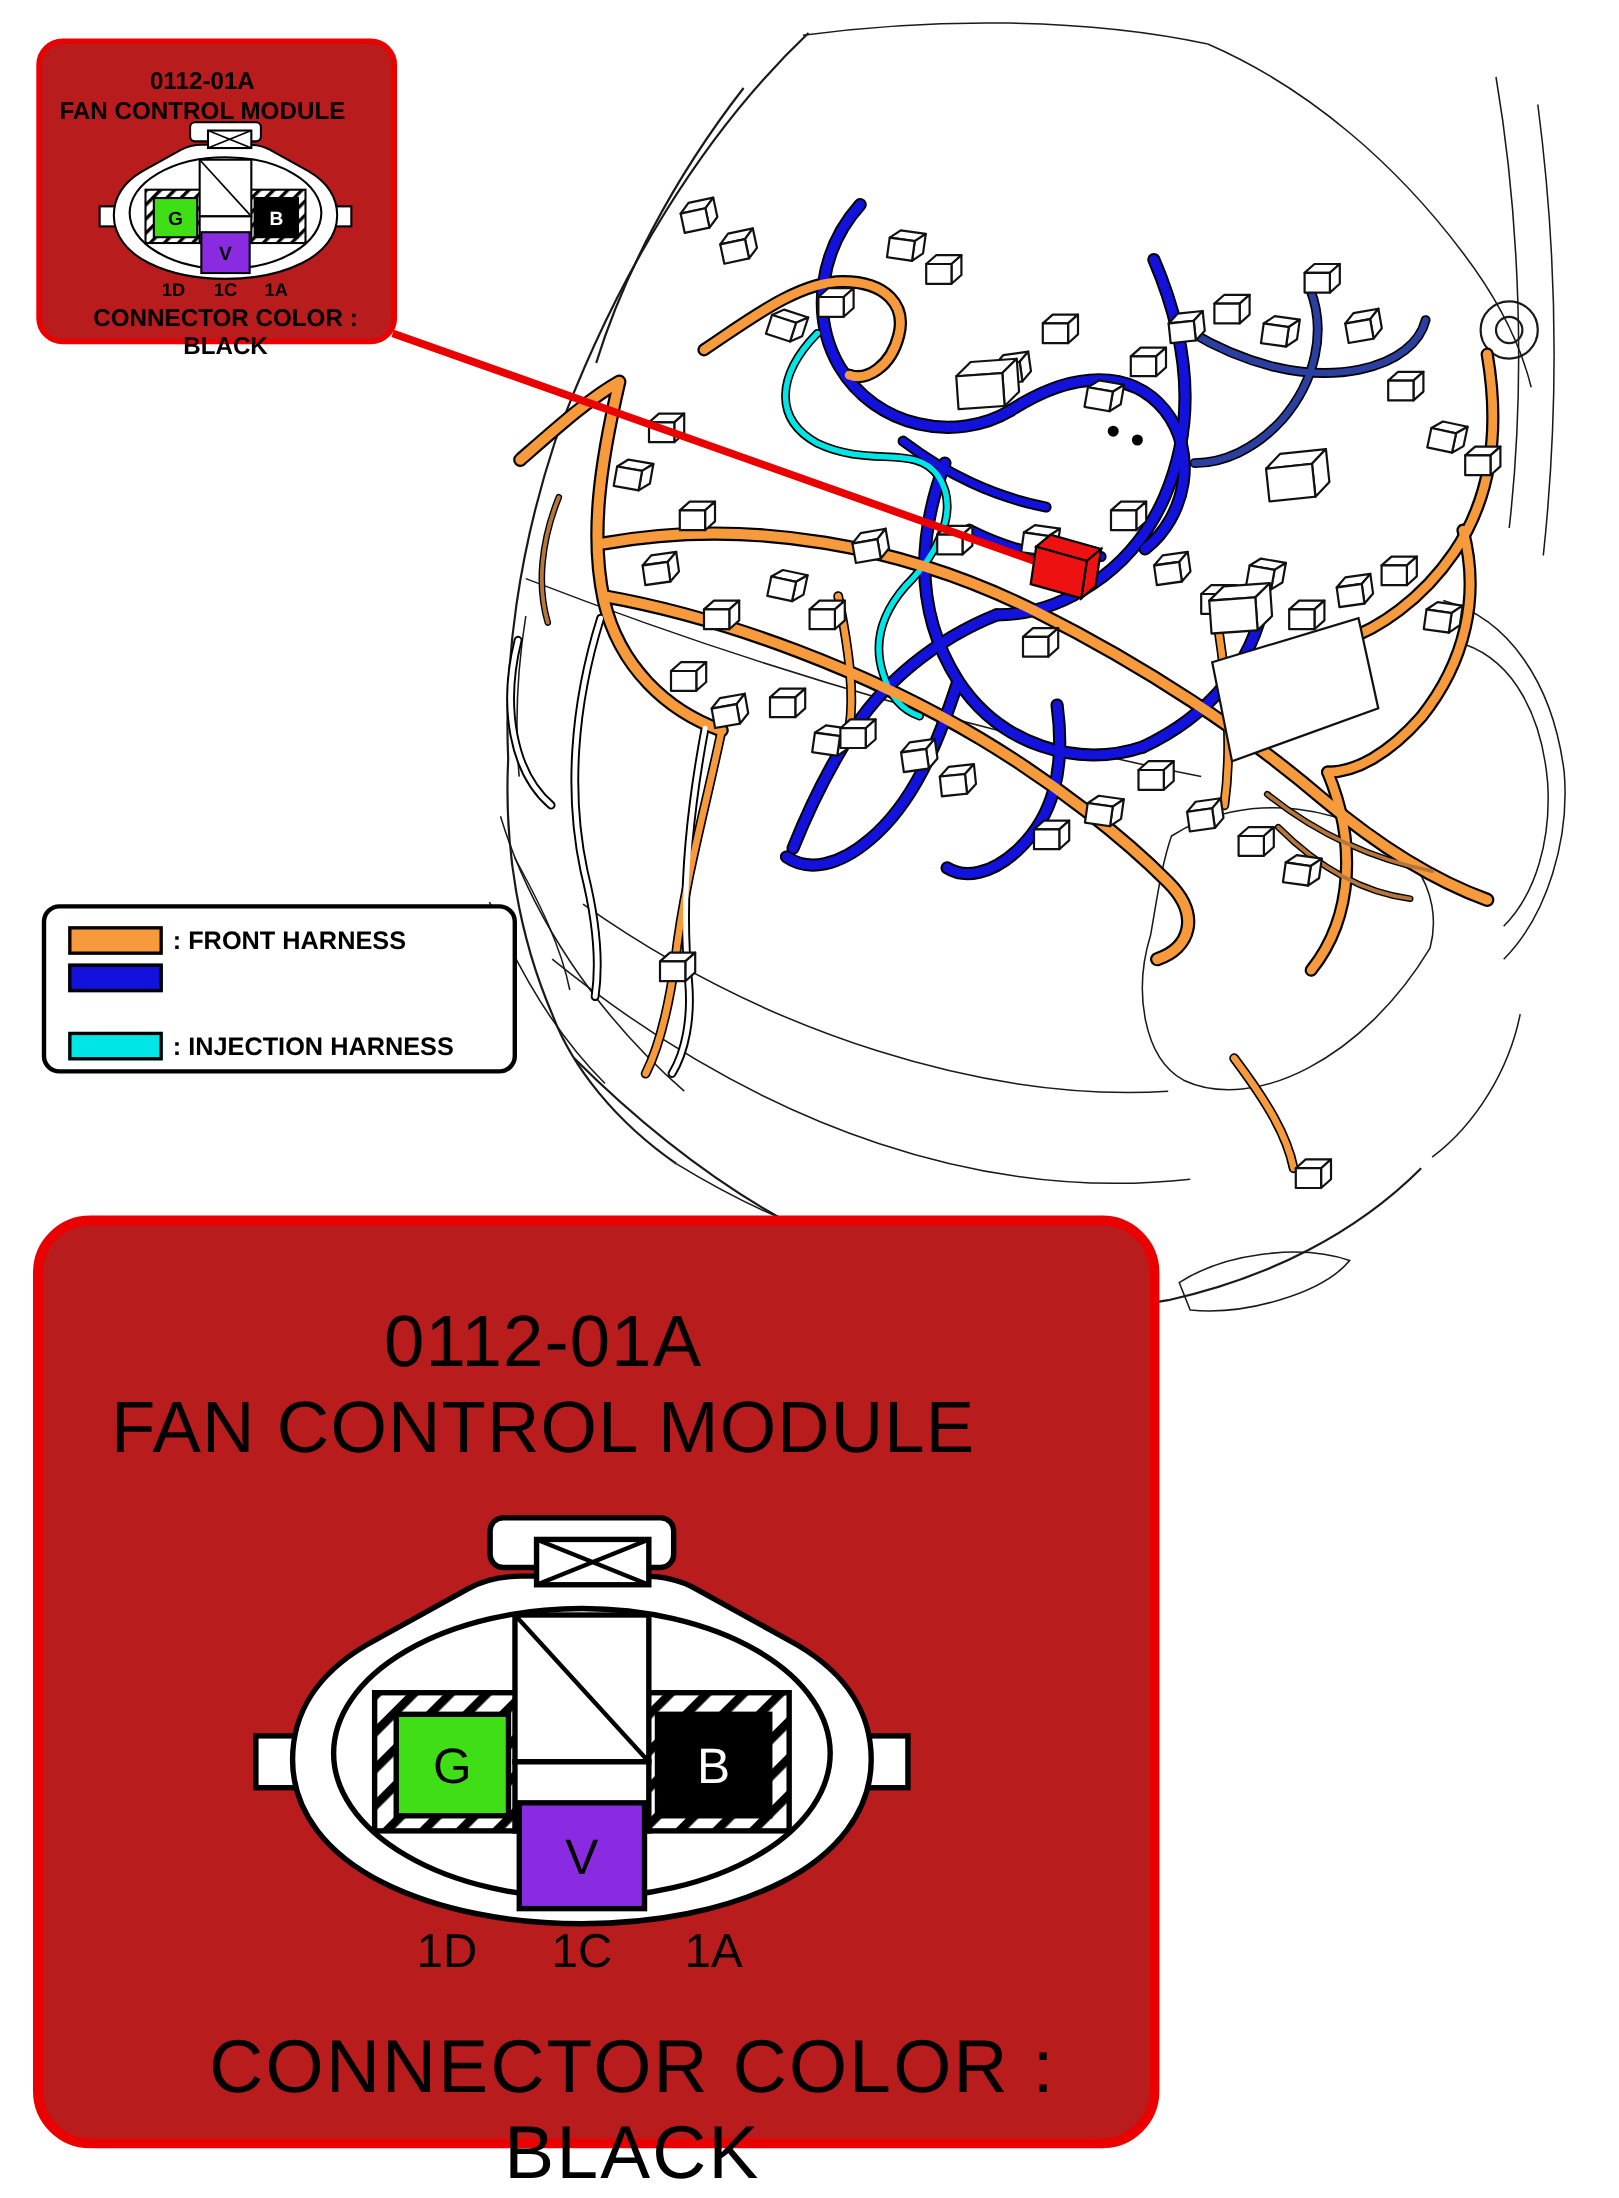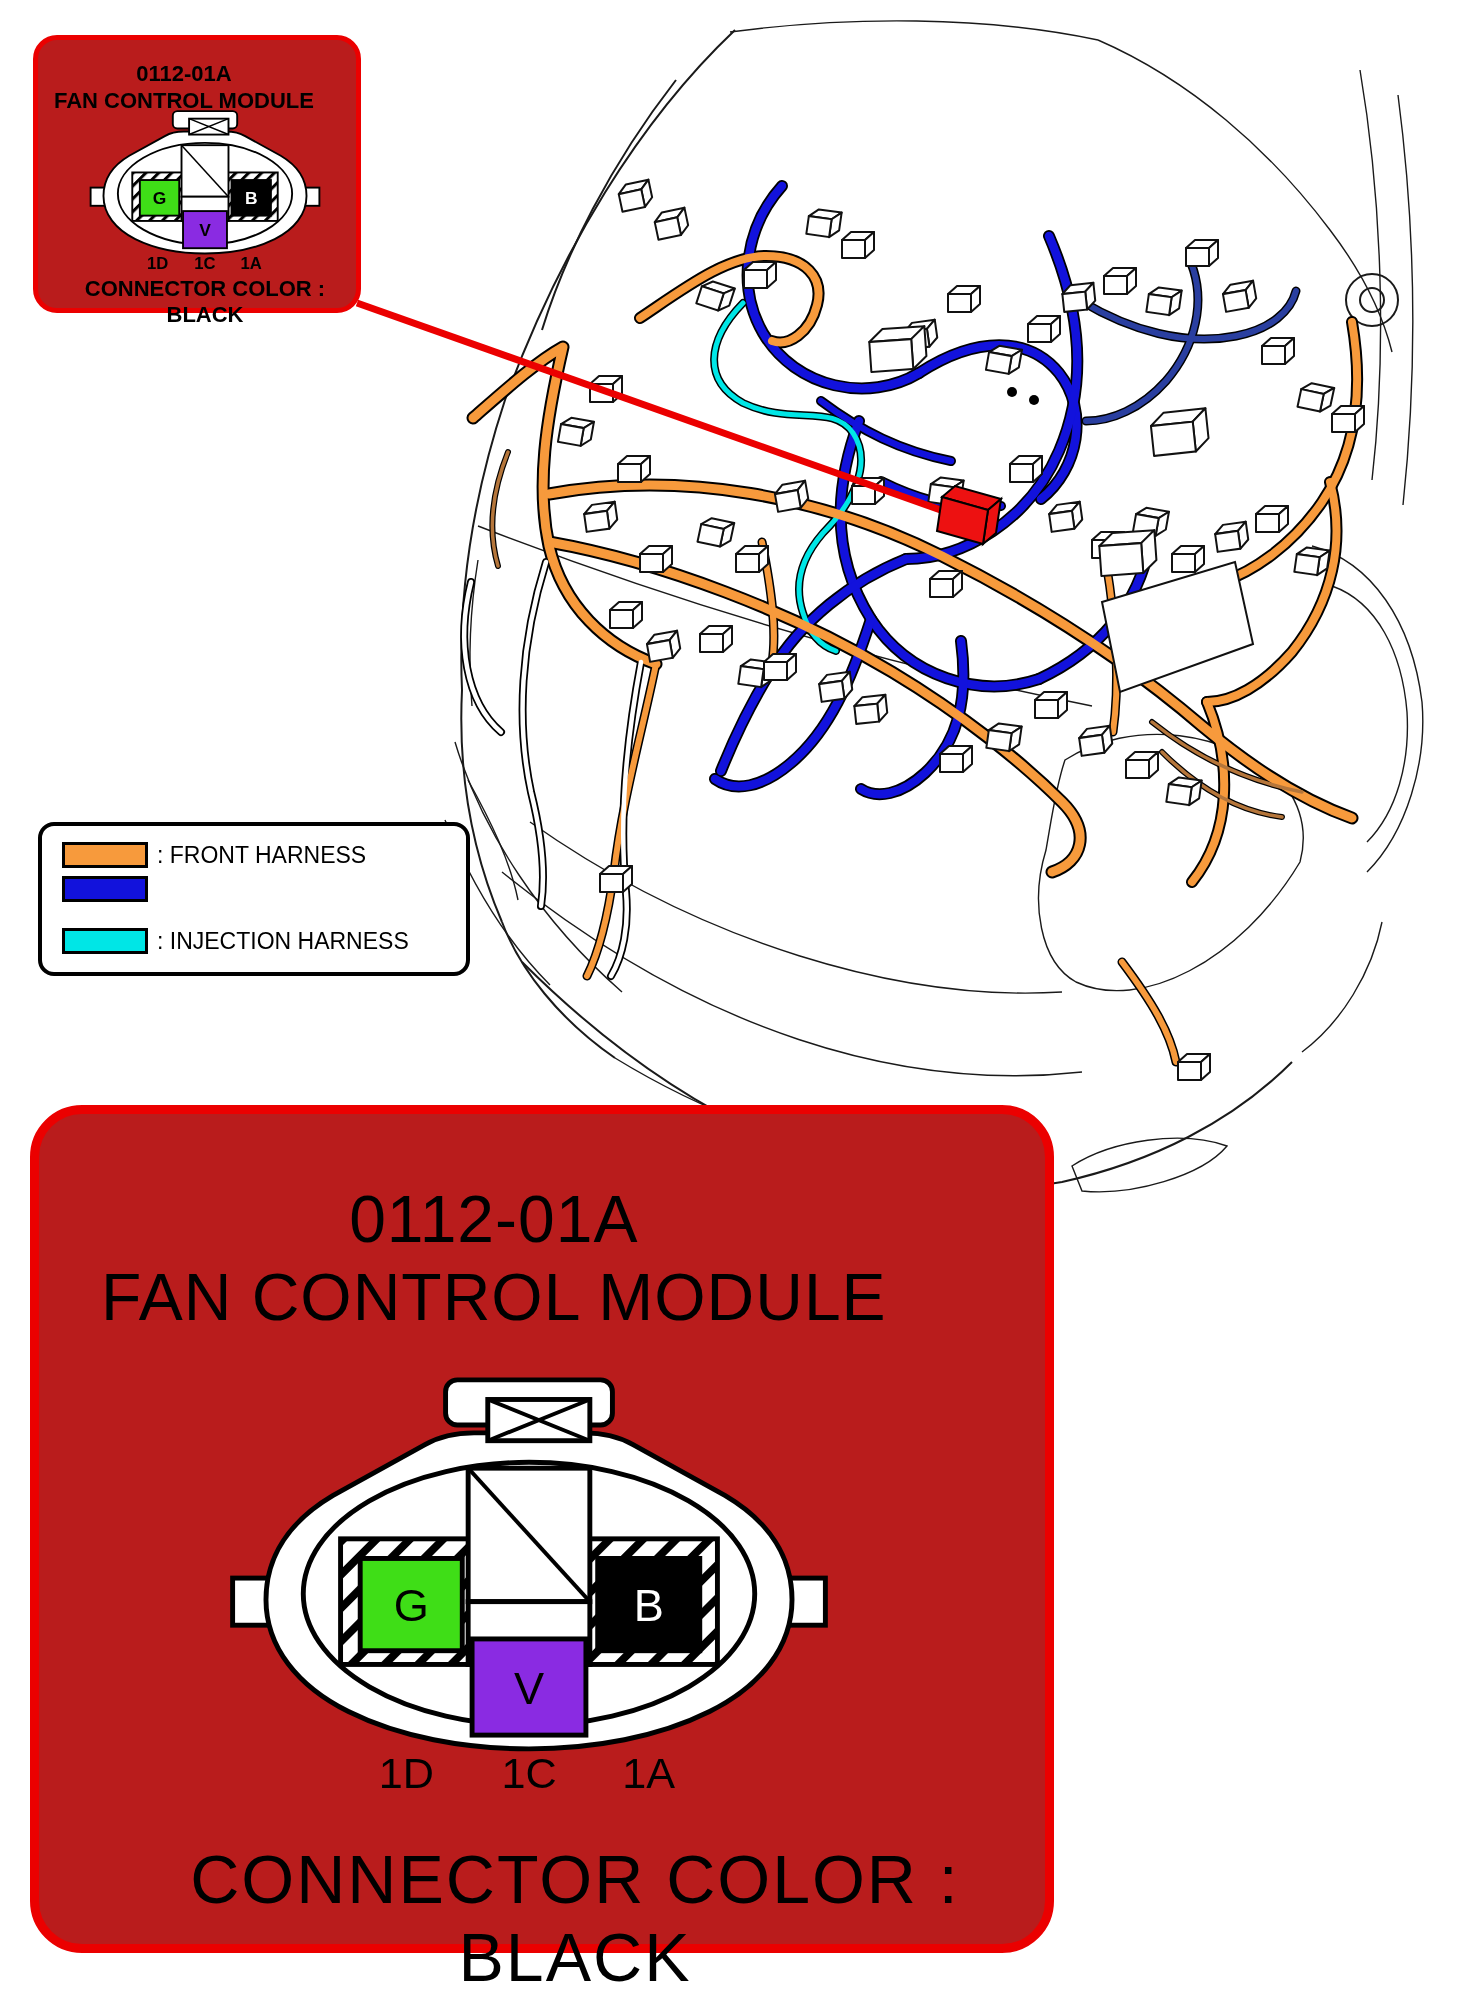--- a/index.html
+++ b/index.html
@@ -22,21 +22,21 @@
   .large-conn{left:166px;top:258px;width:648px;height:422px;}
 
   
   .legend{left:38px;top:822px;width:432px;height:154px;border:4px solid #000;
           border-radius:16px;background:#fff;box-sizing:border-box;}
   .lg-row{position:absolute;left:20px;display:flex;align-items:flex-start;}
   .sw{width:86px;height:26px;border:3px solid #000;box-sizing:border-box;flex:none;}
   .sw-front{background:var(--front-harness);}
   .sw-em{background:var(--emission-harness);}
   .sw-inj{background:var(--injection-harness);}
-  .lg-label{font-size:23px;font-weight:normal;line-height:26px;margin-left:9px;white-space:pre;text-align:center;}
+  .lg-label{font-size:23px;font-weight:bold;line-height:26px;margin-left:9px;white-space:pre;text-align:center;}
   .lg-label .l2{padding-left:14px;}
 
   
   .ln{stroke:#000;stroke-width:5;}
   .lnt{stroke:#000;stroke-width:4;}
   .f-w{fill:#fff;} .f-n{fill:none;}
   .pin-g{fill:var(--pin-green);} .pin-v{fill:var(--pin-violet);} .pin-b{fill:var(--pin-black);}
   .pin-letter{font-size:46px;} .t-w{fill:#fff;}
   .cavity{font-size:44px;}
   .small-conn text{font-weight:bold;}
@@ -314,21 +314,21 @@
 </div>
 
 <div class="abs legend">
   <div class="lg-row" style="top:16px">
     <span class="sw sw-front"></span>
     <span class="lg-label">: FRONT HARNESS</span>
   </div>
   <div class="lg-row" style="top:50px">
     <span class="sw sw-em"></span>
   </div>
-  <div class="lg-row" style="top:102px">
+  <div class="lg-row" style="top:112px">
     <span class="sw sw-inj"></span>
     <span class="lg-label">: INJECTION HARNESS</span>
   </div>
 </div>
 
 <div class="callout large-box">
   <div class="abs large-title"><span>0112-01A</span><br><span>FAN CONTROL MODULE</span></div>
 
   <svg class="abs large-conn" viewBox="0 0 660 430">
     <defs>

